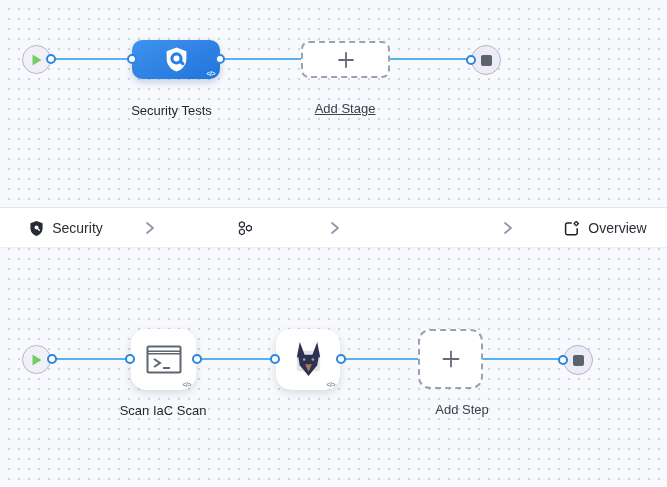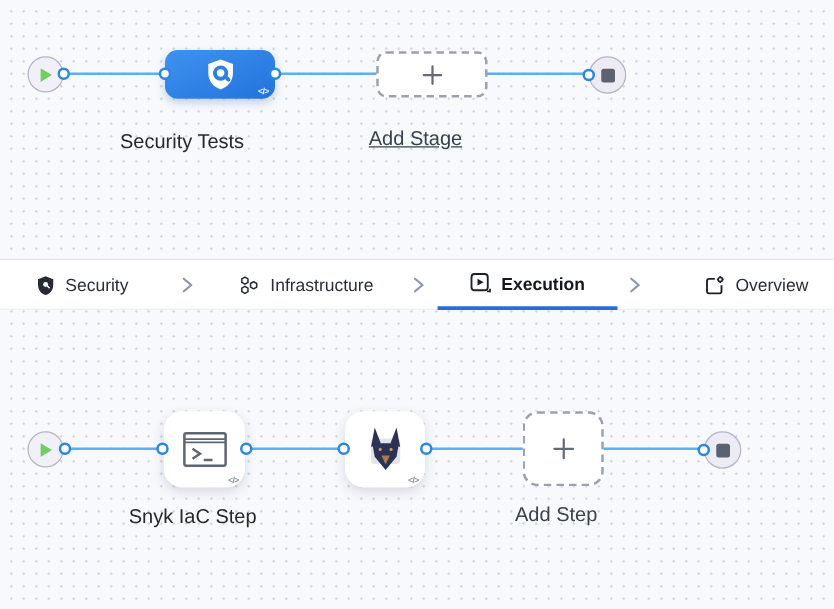--- a/index.html
+++ b/index.html
@@ -29,21 +29,21 @@
         color:rgba(255,255,255,0.9); font-weight:bold;}
   
   .add-box{position:absolute; background:#ffffff; border:2px dashed #9aa1b0; box-sizing:border-box;
         display:flex; align-items:center; justify-content:center; z-index:4;}
   
   .step-card{position:absolute; width:65px; height:61px; background:#fff; border-radius:15px;
         box-shadow:0 3px 9px rgba(45,62,90,0.16); z-index:4;
         display:flex; align-items:center; justify-content:center;}
   .step-card .code-glyph{color:#8a93a0;}
   
-  .node-label{position:absolute; text-align:left; font-size:16px; color:#24282f; z-index:3; line-height:1.45;}
+  .node-label{position:absolute; text-align:center; font-size:13px; color:#24282f; z-index:3; line-height:1.45;}
   .add-label{color:#3a414b;}
   
   .tabbar{position:absolute; left:0; top:207px; width:667px; height:41px; background:#ffffff;
         border-top:1px solid #e1e5eb; border-bottom:1px solid #eef0f4; box-sizing:border-box; z-index:8;}
   .tab{position:absolute; top:0; height:40px; display:flex; align-items:center; justify-content:center;
         gap:8px; font-size:14px; color:#292e36; cursor:pointer; box-sizing:border-box;}
   .tab.active{font-weight:bold; color:#15181d; border-bottom:3px solid #2d6bd2;}
   .tab-sep{position:absolute; top:0; height:40px; width:14px; display:flex; align-items:center; justify-content:center;}
   .icon{display:flex; align-items:center; justify-content:center;}
 </style>
@@ -112,39 +112,28 @@
     </div>
 
     <div class="tab" style="left:179px; width:132px;">
       <span class="icon">
         <svg width="17" height="17" viewBox="0 0 18 18" fill="none" stroke="#272c34" stroke-width="1.3" stroke-linejoin="round">
           <polygon points="5.2,1.8 2.6,3.3 2.6,6.3 5.2,7.8 7.8,6.3 7.8,3.3"></polygon>
           <polygon points="5.2,9.6 2.6,11.1 2.6,14.1 5.2,15.6 7.8,14.1 7.8,11.1"></polygon>
           <polygon points="12.6,5.7 10,7.2 10,10.2 12.6,11.7 15.2,10.2 15.2,7.2"></polygon>
         </svg>
       </span>
-      <span>Infrastructure</span>
     </div>
 
     <div class="tab-sep" style="left:328px;">
       <svg width="10" height="14" viewBox="0 0 10 14">
           <polyline points="2,2 8,7 2,12" fill="none" stroke="#8e97a8" stroke-width="1.8" stroke-linecap="round" stroke-linejoin="round"></polyline>
         </svg>
     </div>
 
-    <div class="tab active" style="left:350px; width:144px;">
-      <span class="icon">
-        <svg width="17" height="17" viewBox="0 0 17 17">
-          <rect x="1.2" y="1.2" width="13" height="13" rx="2.5" fill="none" stroke="#1d2127" stroke-width="1.5"></rect>
-          <polygon points="6,5 11,7.7 6,10.4" fill="#1d2127"></polygon>
-          <path d="M16 13 v2 h-2.4" fill="none" stroke="#1d2127" stroke-width="1.4"></path>
-        </svg>
-      </span>
-      <span>Execution</span>
-    </div>
 
     <div class="tab-sep" style="left:501px;">
       <svg width="10" height="14" viewBox="0 0 10 14">
           <polyline points="2,2 8,7 2,12" fill="none" stroke="#8e97a8" stroke-width="1.8" stroke-linecap="round" stroke-linejoin="round"></polyline>
         </svg>
     </div>
 
     <div class="tab" style="left:539px; width:132px;">
       <span class="icon">
         <svg width="17" height="17" viewBox="0 0 17 17" fill="none" stroke="#1d2127" stroke-width="1.5">
@@ -205,16 +194,16 @@
           <path d="M10 2.5 V17.5 M2.5 10 H17.5" stroke="#646b78" stroke-width="1.8" stroke-linecap="round"></path>
         </svg>
     </span>
   </div>
 
   <div class="port" style="left:558px; top:355px;"></div>
   <div class="round-node" style="left:563px; top:345px; width:30px; height:30px; background:#edebf5;">
     <span class="stop-square"></span>
   </div>
 
-  <div class="node-label" style="left:103px; top:402px; width:120px;">Snyk IaC Step</div>
+  <div class="node-label" style="left:103px; top:402px; width:120px;">Scan IaC Scan</div>
   <div class="node-label add-label" style="left:412px; top:401px; width:100px;">Add Step</div>
 
 </div>
 
 </body></html>

